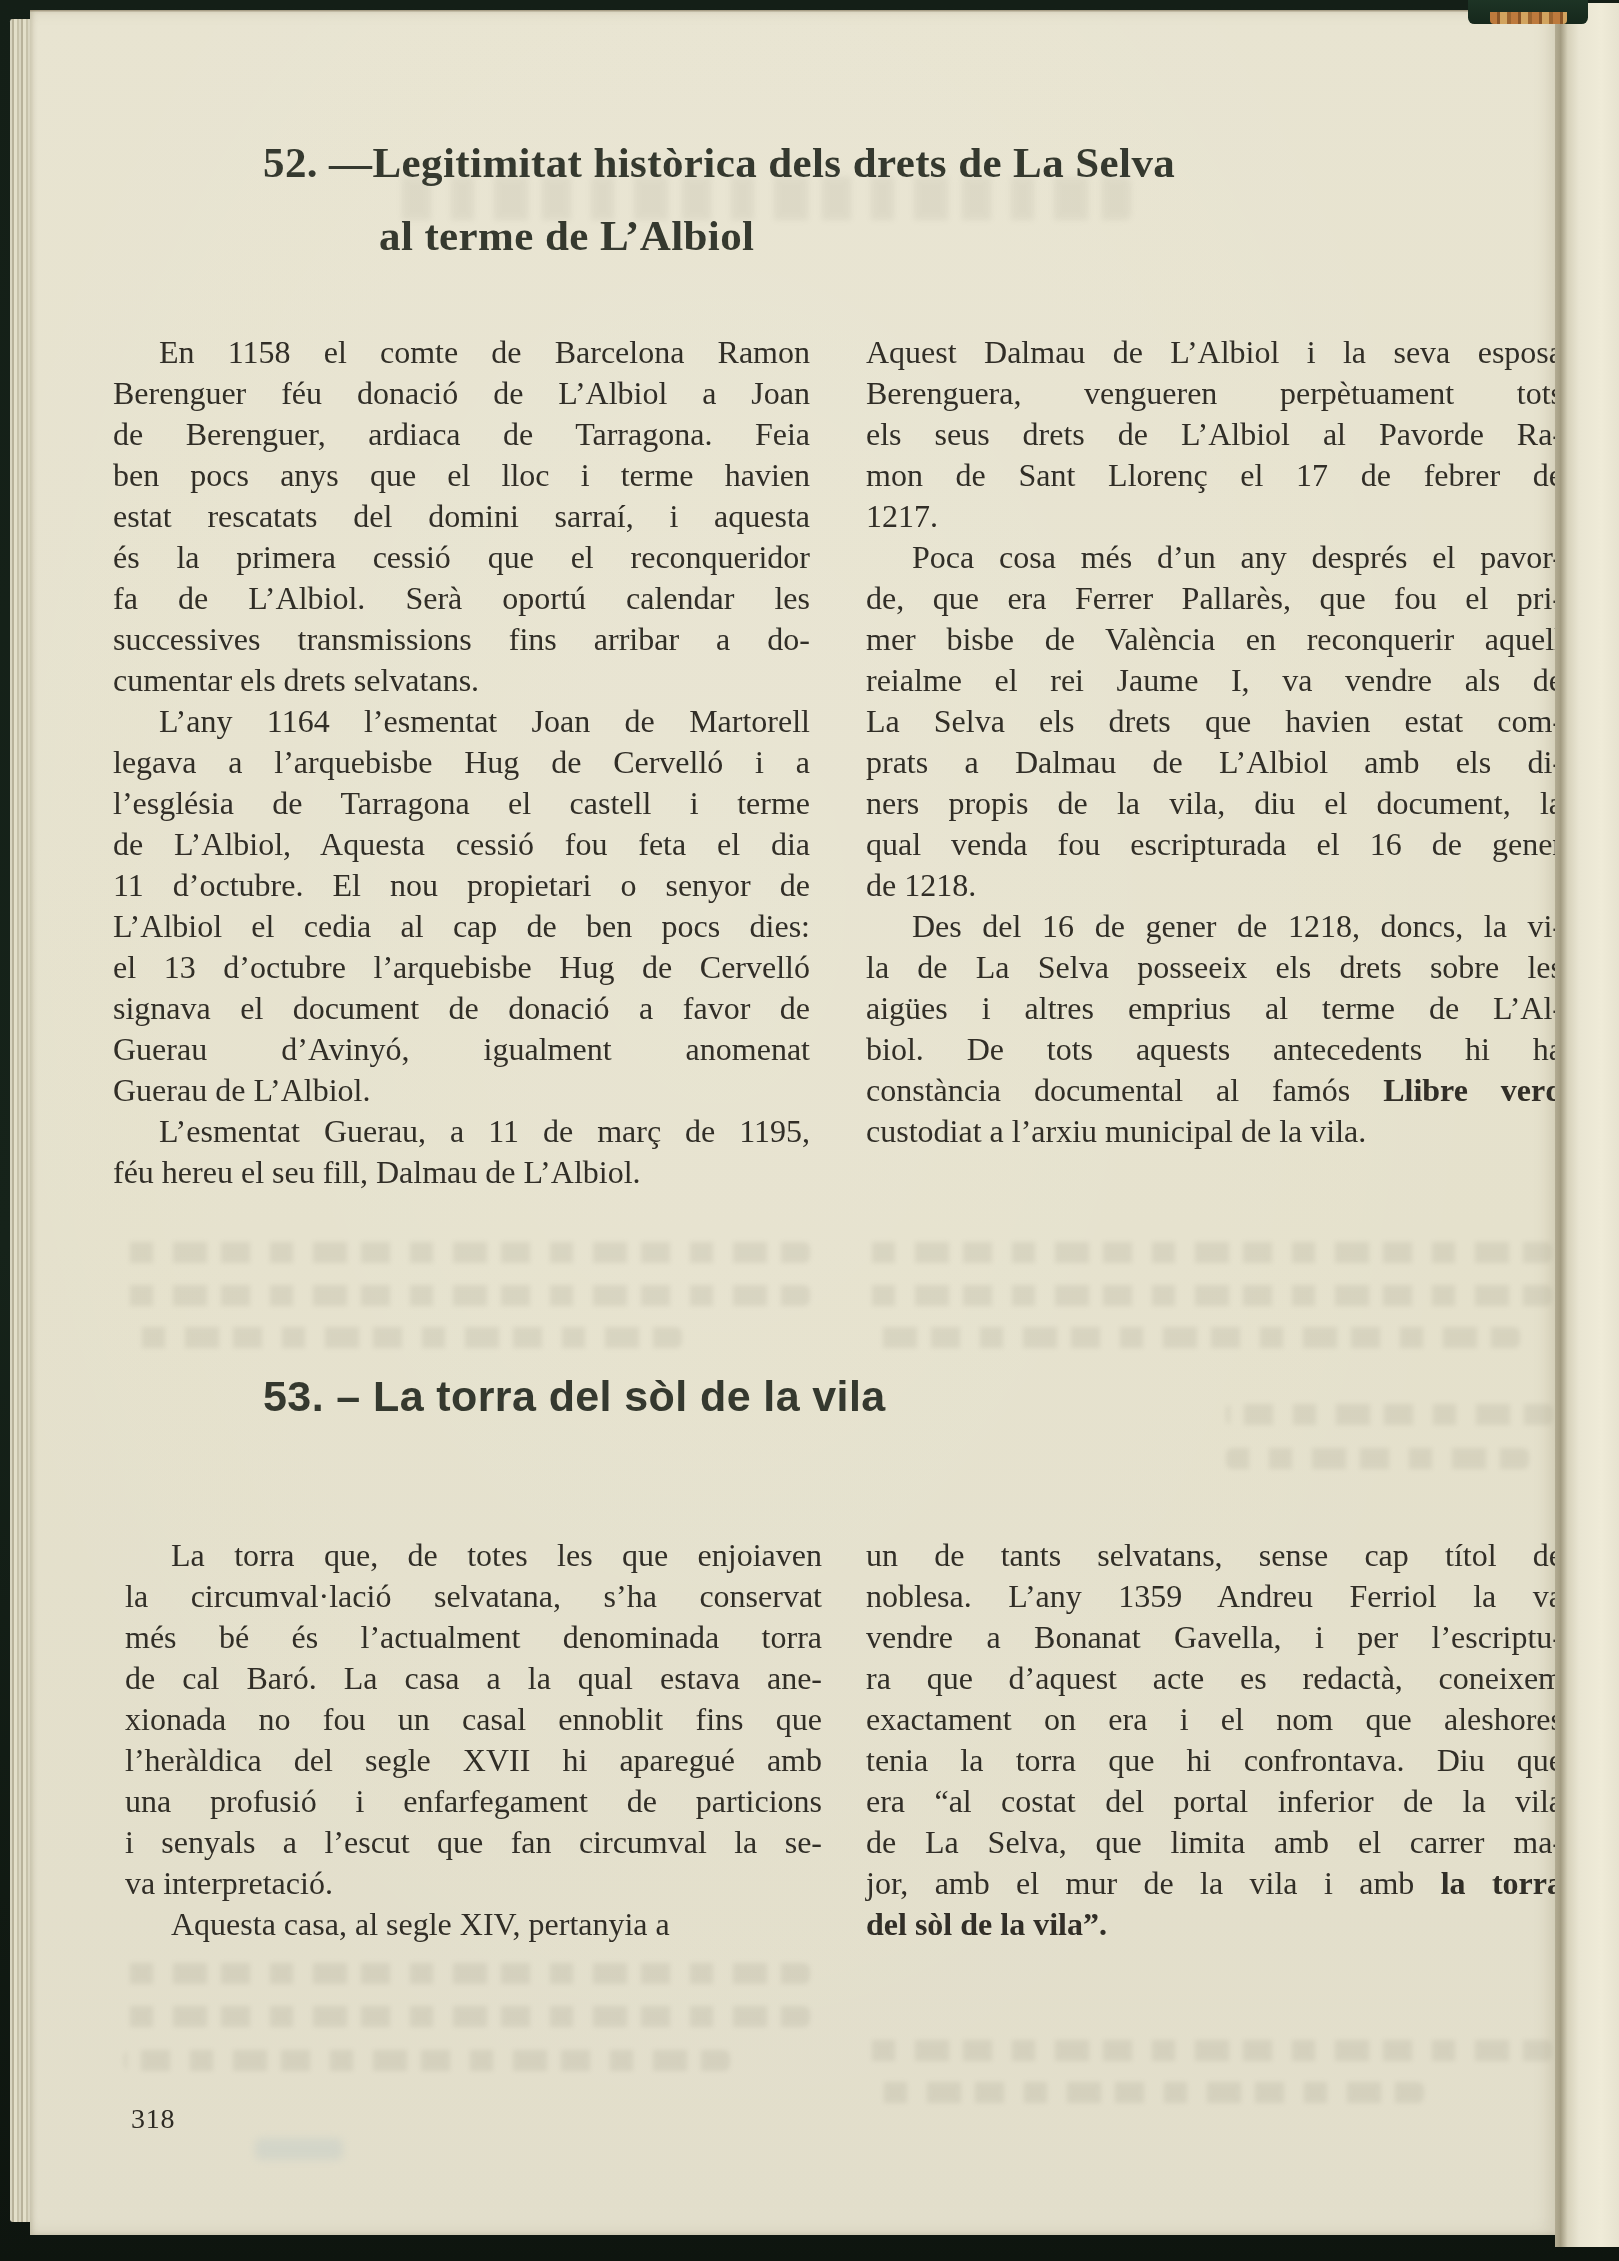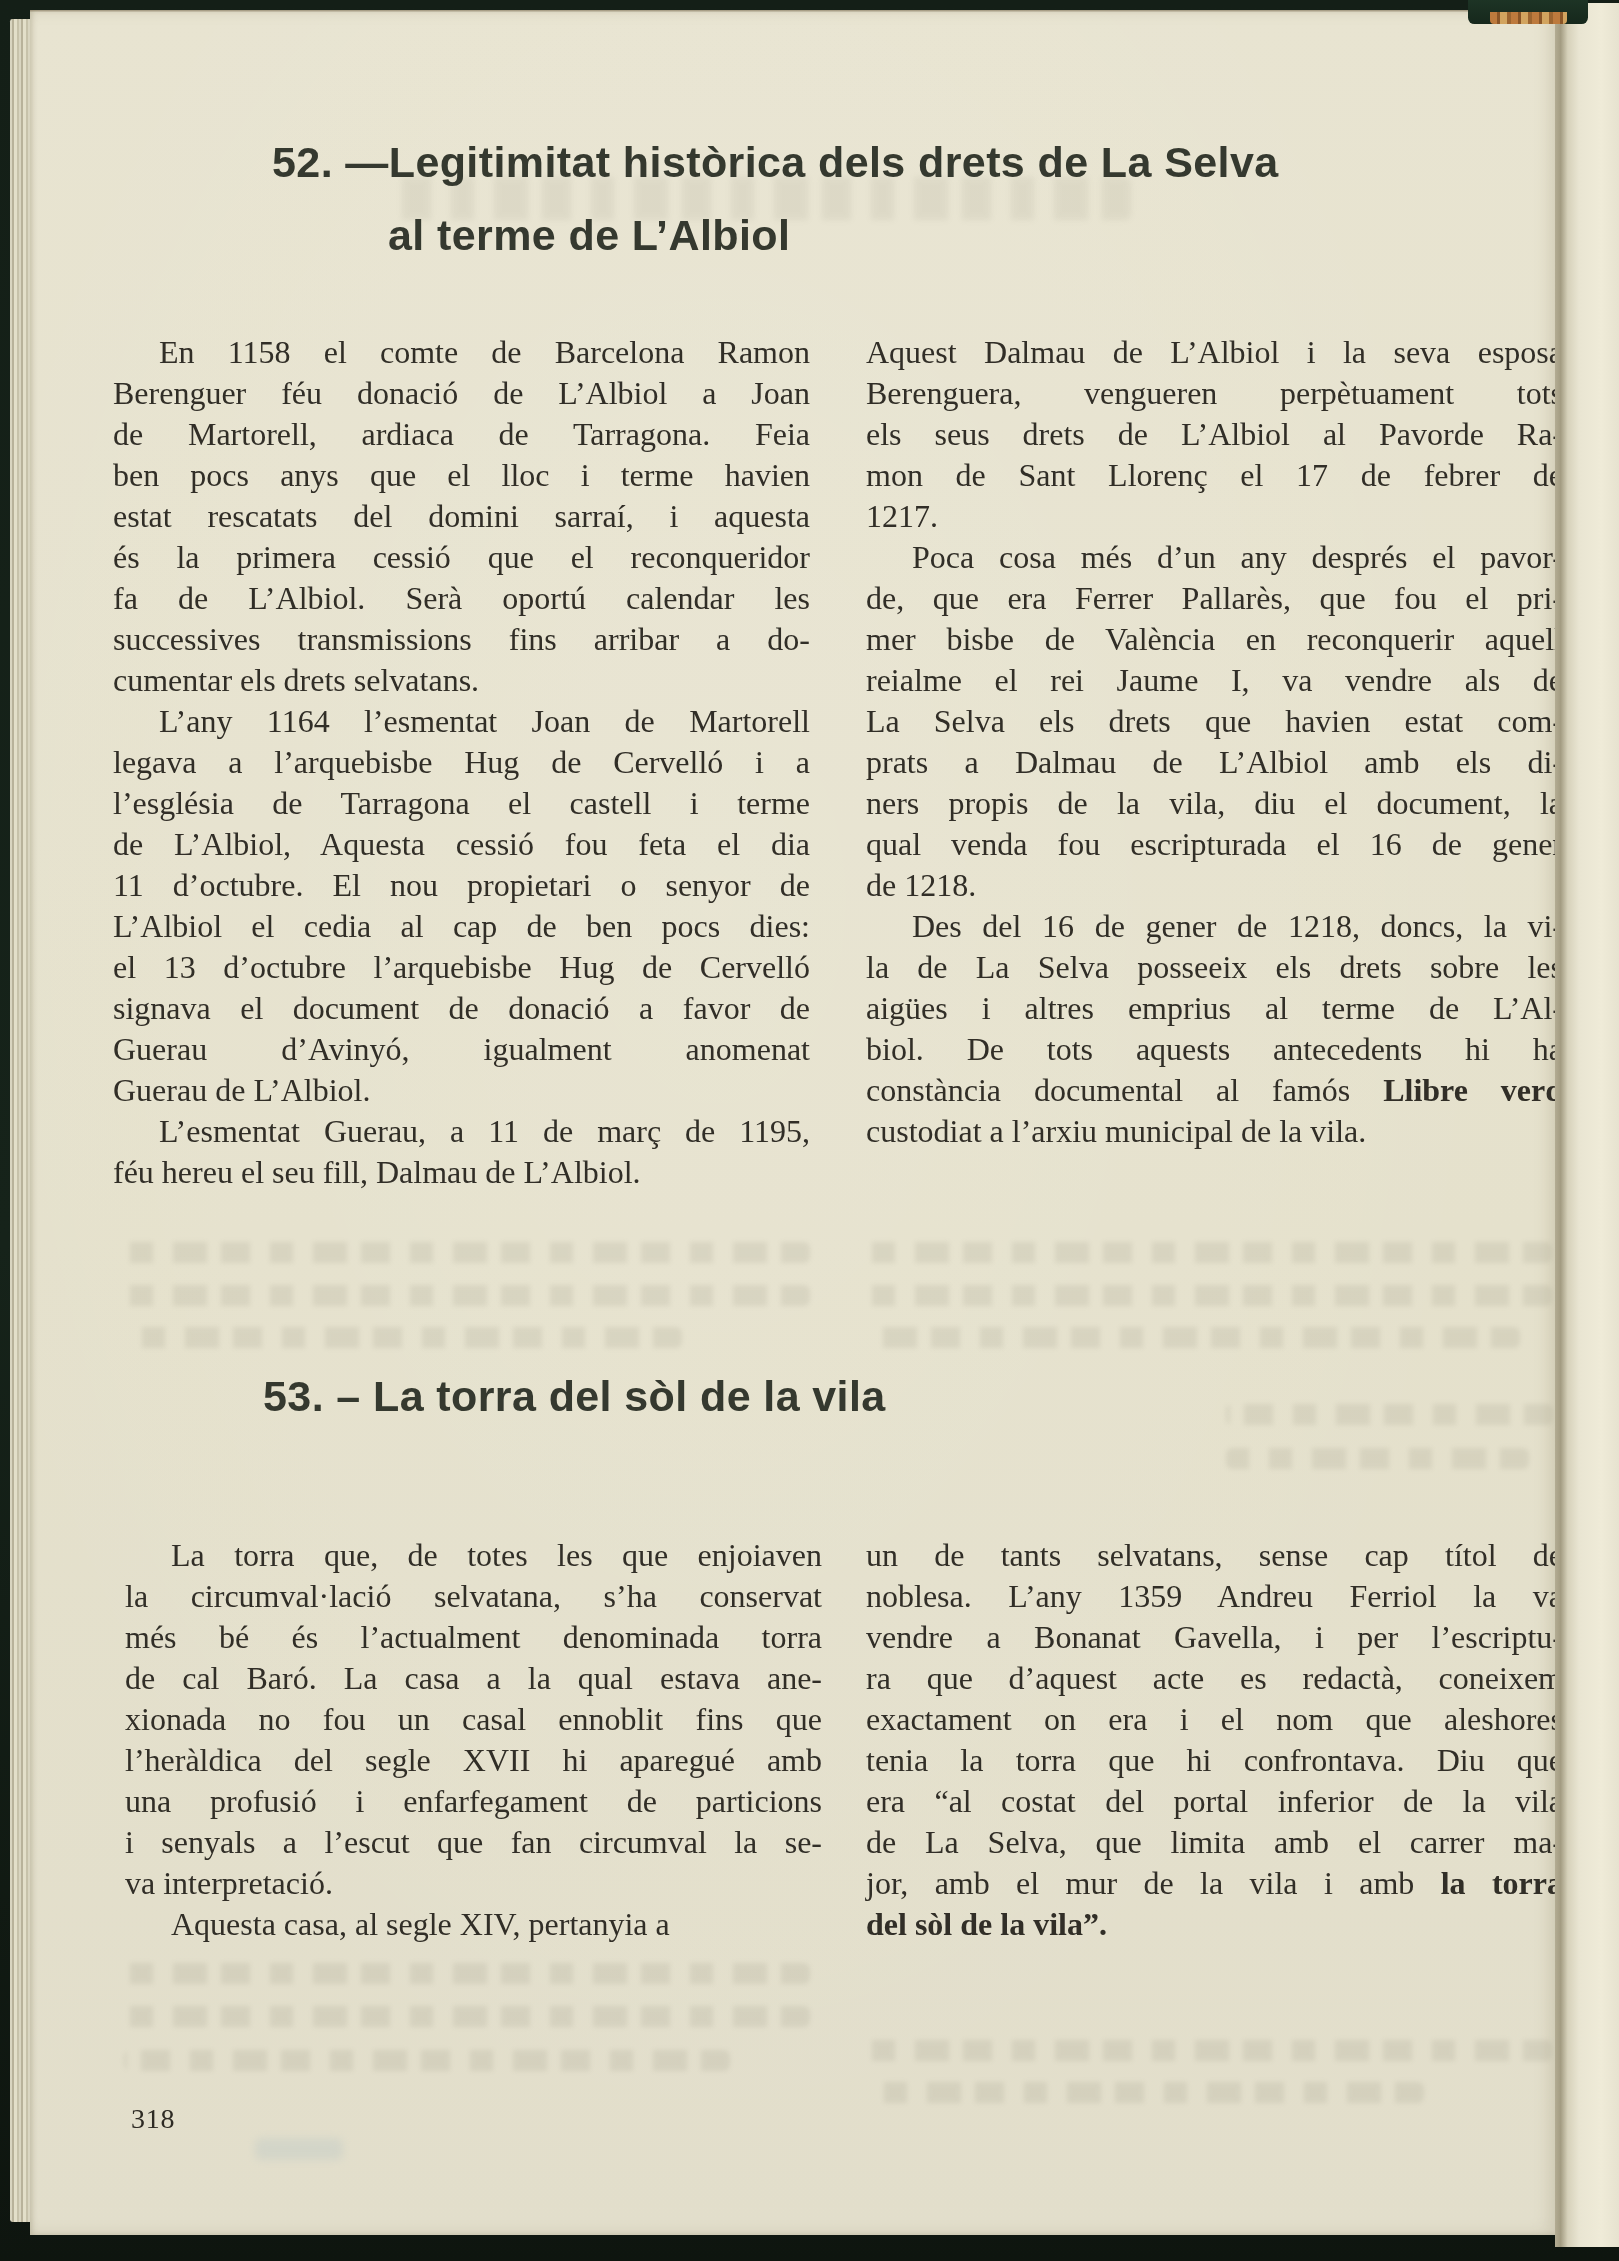--- a/index.html
+++ b/index.html
@@ -42,21 +42,21 @@
     border-radius:0 0 4px 4px;
   }
   
   .heading{
     position:absolute;margin:0;
     font-family:"Liberation Sans", sans-serif;
     font-weight:700;color:#35392f;
     font-size:43px;line-height:73px;letter-spacing:0.4px;
     white-space:nowrap;
   }
-  .h52{left:242px;top:116px;}
+  .h52{left:233px;top:116px;font-family:Liberation Serif, serif;}
   .h53{left:233px;top:1350px;}
   .hline.cont{margin-left:116px;}
   
   .col{position:absolute;width:697px;font-size:32px;line-height:41px;color:#312e27;}
   .c52l{left:83px;top:322px;}
   .c52r{left:836px;top:322px;}
   .c53l{left:95px;top:1525px;}
   .c53r{left:836px;top:1525px;}
   .line{text-align:justify;text-align-last:justify;}
   .line.last{text-align-last:left;}
@@ -97,21 +97,21 @@
     <div class="ghost" style="left:836px;top:2072px;width:558px;"></div>
     <div class="ghost blue" style="left:225px;top:2128px;width:88px;"></div>
 
     <h2 class="heading h52">
       <div class="hline">52. —Legitimitat històrica dels drets de La Selva</div>
       <div class="hline cont">al terme de L’Albiol</div>
     </h2>
     <div class="col c52l">
         <div class="line first"><span>En 1158 el comte de Barcelona Ramon</span></div>
         <div class="line"><span>Berenguer féu donació de L’Albiol a Joan</span></div>
-        <div class="line"><span>de Martorell, ardiaca de Tarragona. Feia</span></div>
+        <div class="line"><span>de Berenguer, ardiaca de Tarragona. Feia</span></div>
         <div class="line"><span>ben pocs anys que el lloc i terme havien</span></div>
         <div class="line"><span>estat rescatats del domini sarraí, i aquesta</span></div>
         <div class="line"><span>és la primera cessió que el reconqueridor</span></div>
         <div class="line"><span>fa de L’Albiol. Serà oportú calendar les</span></div>
         <div class="line"><span>successives transmissions fins arribar a do-</span></div>
         <div class="line last"><span>cumentar els drets selvatans.</span></div>
         <div class="line first"><span>L’any 1164 l’esmentat Joan de Martorell</span></div>
         <div class="line"><span>legava a l’arquebisbe Hug de Cervelló i a</span></div>
         <div class="line"><span>l’església de Tarragona el castell i terme</span></div>
         <div class="line"><span>de L’Albiol, Aquesta cessió fou feta el dia</span></div>

